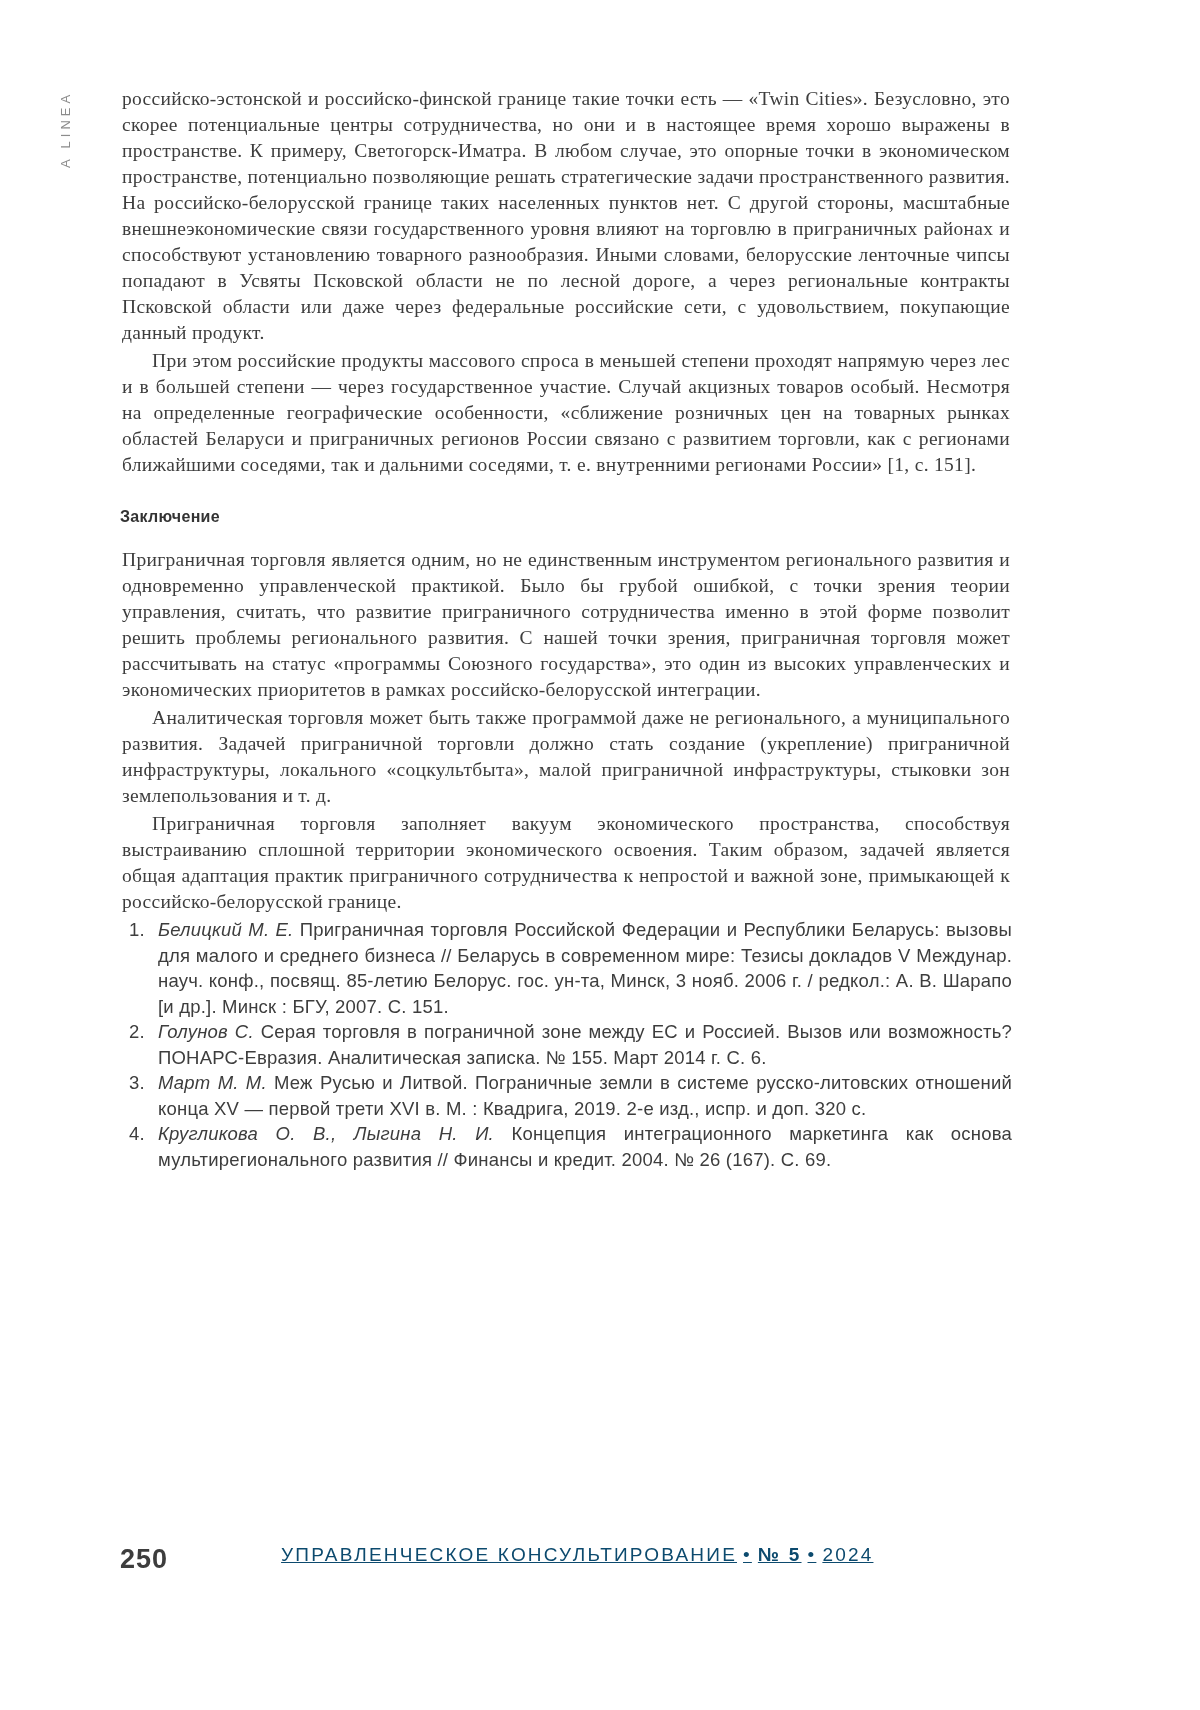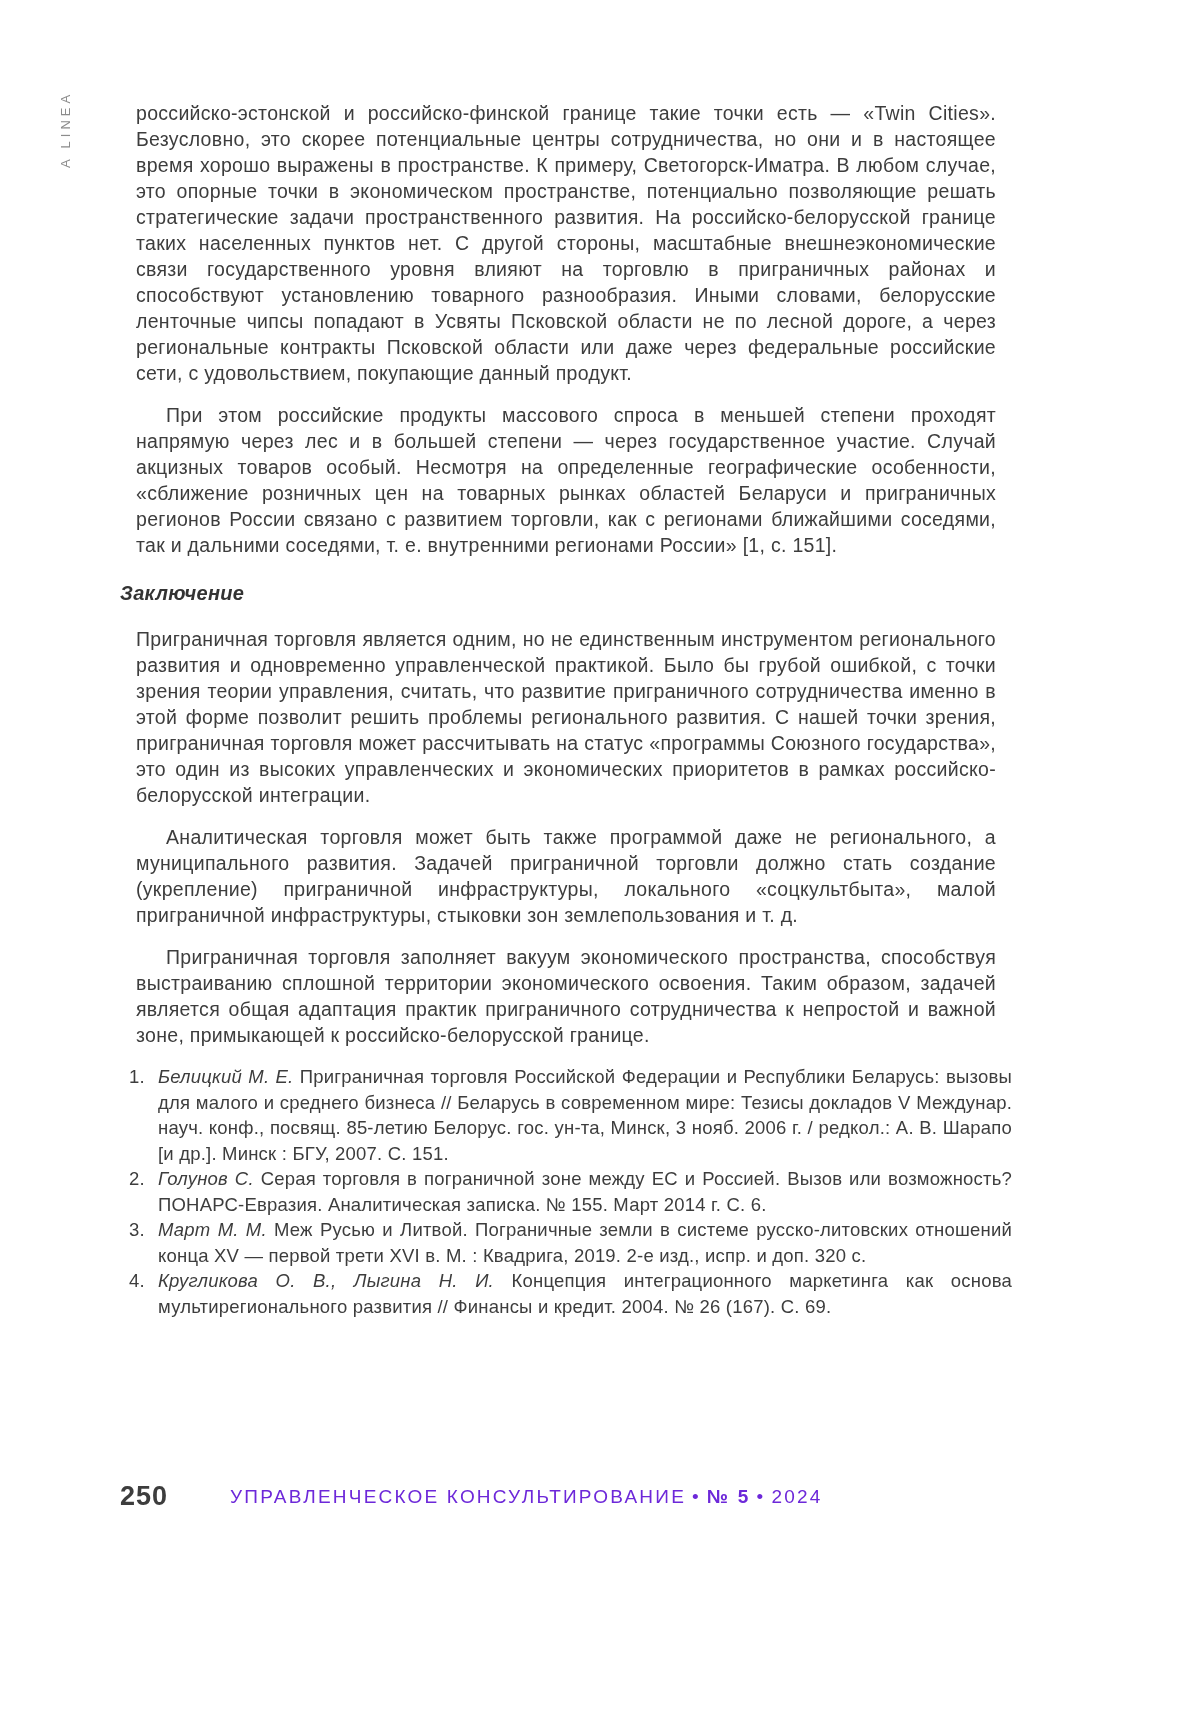--- a/index.html
+++ b/index.html
@@ -27,35 +27,35 @@
   }
 
   .page-body {
     position: absolute;
     left: 120px;
     top: 84px;
     width: 892px;
   }
 
   .body-text p {
-    margin: 16px;
+    margin: 2px;
     font-size: 19.5px;
     line-height: 26px;
     text-align: justify;
     letter-spacing: 0.3px;
+    font-family: Liberation Serif, serif;
   }
   .body-text p.indent { text-indent: 30px; }
 
   h2.section-heading {
-    font-size: 20px;
+    font-size: 16px;
     font-weight: bold;
     color: #333333;
     letter-spacing: 0.3px;
-    margin: 24px 0 21px 0;
-    font-style: italic;
+    margin: 30px 0 21px 0;
   }
 
   .refs { margin-top: 2px; }
   .ref {
     position: relative;
     padding-left: 38px;
     font-size: 18.5px;
     line-height: 25.5px;
     text-align: justify;
     letter-spacing: 0.2px;
@@ -63,37 +63,38 @@
   .ref .ref-num {
     position: absolute;
     left: 9px;
     top: 0;
   }
   .ref .ref-author { font-style: italic; }
 
   .footer {
     position: absolute;
     left: 120px;
-    top: 1481px;
+    top: 1544px;
     width: 892px;
     display: flex;
-    align-items: center;
+    align-items: flex-start;
   }
   .footer .page-number {
     font-size: 27px;
     font-weight: bold;
     color: #3d3d3d;
     letter-spacing: 1px;
   }
   .footer .journal-line {
-    margin-left: 62px;
+    margin-left: 113px;
     font-size: 19px;
     letter-spacing: 2.2px;
-    color: #6d28d9;
+    color: #0c4a6e;
     white-space: nowrap;
+    text-decoration: underline;
   }
   .footer .journal-line .issue { font-weight: bold; }
   .footer .journal-line .sep { margin: 0 6px; }
 </style>
 </head>
 <body>
 
 <div class="marginalia">A LINEA</div>
 
 <div class="page-body">

